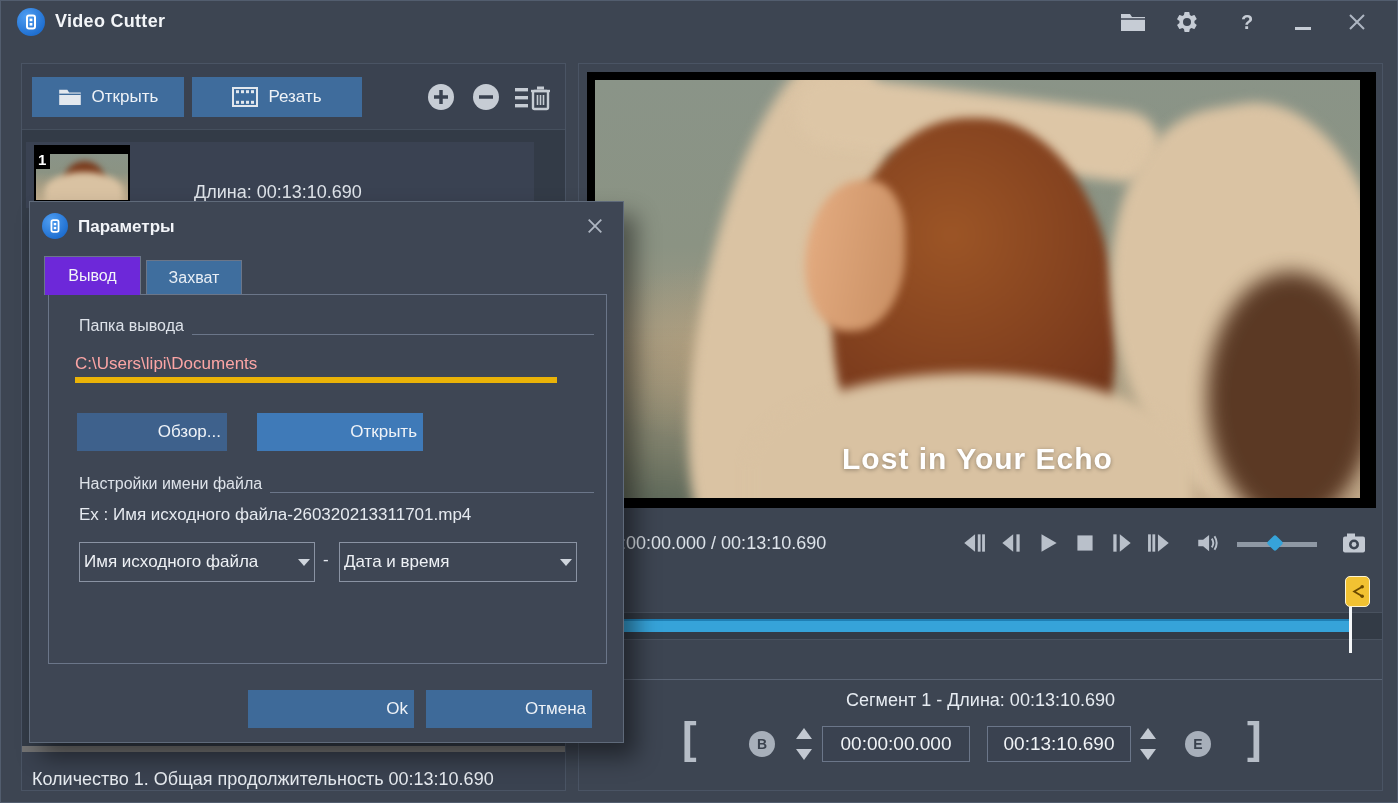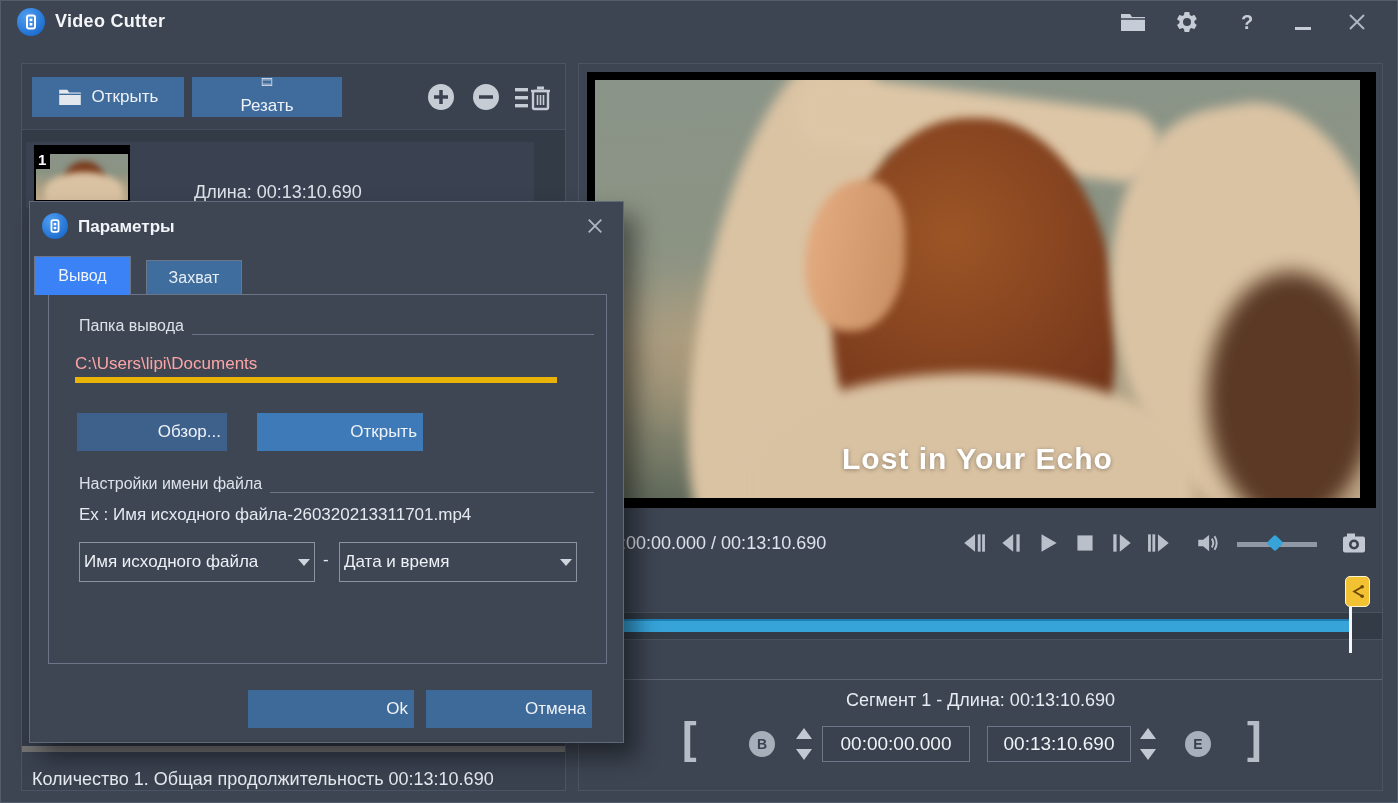--- a/index.html
+++ b/index.html
@@ -117,21 +117,21 @@
     border: 1px solid #6b7689; color: #f0f3f6; font-size: 19px; font-family: inherit; text-align: center; }
 
   
   .dialog { position: absolute; left: 28px; top: 200px; width: 595px; height: 542px;
     background: #3e4654; border: 1px solid #5f6a7a; box-shadow: 12px 14px 22px rgba(0,0,0,.45); z-index: 50; }
   .dlg-title { position: absolute; left: 48px; top: 15px; font-size: 17px; font-weight: bold; color: #f2f4f8; }
   .dlg-close { position: absolute; right: 16px; top: 12px; width: 24px; height: 24px;
     display: flex; align-items: center; justify-content: center; cursor: pointer; }
   .tab { position: absolute; font-size: 16px; display: flex; align-items: center; justify-content: center;
     border: 1px solid #6b7689; cursor: pointer; }
-  .tab-active { left: 4px; top: 54px; width: 97px; height: 39px; background: #3b82f6; border-bottom: none; z-index: 2; color: #f2f5f9; }
+  .tab-active { left: 14px; top: 54px; width: 97px; height: 39px; background: #6d28d9; border-bottom: none; z-index: 2; color: #f2f5f9; }
   .tab-inactive { left: 116px; top: 58px; width: 96px; height: 35px; background: var(--accent-blue, #3f6e9e); color: #e8eef5; }
   .dlg-box { position: absolute; left: 18px; top: 92px; width: 559px; height: 370px; border: 1px solid #6b7689; }
   .group-head { position: absolute; left: 30px; right: 12px; display: flex; align-items: flex-end; gap: 8px; }
   .group-label { font-size: 16px; color: #dde2e9; white-space: nowrap; }
   .group-rule { flex: 1; height: 1px; background: #6b7689; }
   .path-field { position: absolute; left: 26px; top: 56px; width: 482px; height: 32px;
     border-bottom: 6px solid #eab308; font-size: 17px; color: #fca5a5; display: flex; align-items: center; cursor: text; }
   .dlg-btn { position: absolute; height: 38px; border: none; color: #eef2f7; font-size: 17px; font-family: inherit; cursor: pointer; text-align: right; }
   .example { position: absolute; left: 30px; top: 210px; font-size: 17px; color: #e6eaf0; white-space: nowrap; }
   .select { position: absolute; top: 247px; height: 40px; border: 1px solid #8a93a3; background: #3e4654;
@@ -183,21 +183,21 @@
 
   <div class="left-panel">
     <div class="lp-toolbar">
       <button class="btn-steel abs" style="left:10px;top:13px;width:152px;height:40px;">
         <svg width="24" height="18" viewBox="0 0 26 20">
             <path d="M1 2 h9 l2 3 h13 v14 H1 z" fill="#e3e8ee"></path>
             <path d="M1 7 h24" stroke="#3f6c9c" stroke-width="1.5"></path>
           </svg>
         <span>Открыть</span>
       </button>
-      <button class="btn-steel abs" style="left:170px;top:13px;width:150px;height:40px;flex-direction:column;">
+      <button class="btn-steel abs" style="left:170px;top:13px;width:170px;height:40px;">
         <svg width="26" height="20" viewBox="0 0 26 20">
             <rect x="1" y="1" width="24" height="18" fill="none" stroke="#e3e8ee" stroke-width="2"></rect>
             <rect x="4" y="3.2" width="3" height="3" fill="#e3e8ee"></rect>
             <rect x="9" y="3.2" width="3" height="3" fill="#e3e8ee"></rect>
             <rect x="14" y="3.2" width="3" height="3" fill="#e3e8ee"></rect>
             <rect x="19" y="3.2" width="3" height="3" fill="#e3e8ee"></rect>
             <rect x="4" y="13.8" width="3" height="3" fill="#e3e8ee"></rect>
             <rect x="9" y="13.8" width="3" height="3" fill="#e3e8ee"></rect>
             <rect x="14" y="13.8" width="3" height="3" fill="#e3e8ee"></rect>
             <rect x="19" y="13.8" width="3" height="3" fill="#e3e8ee"></rect>

